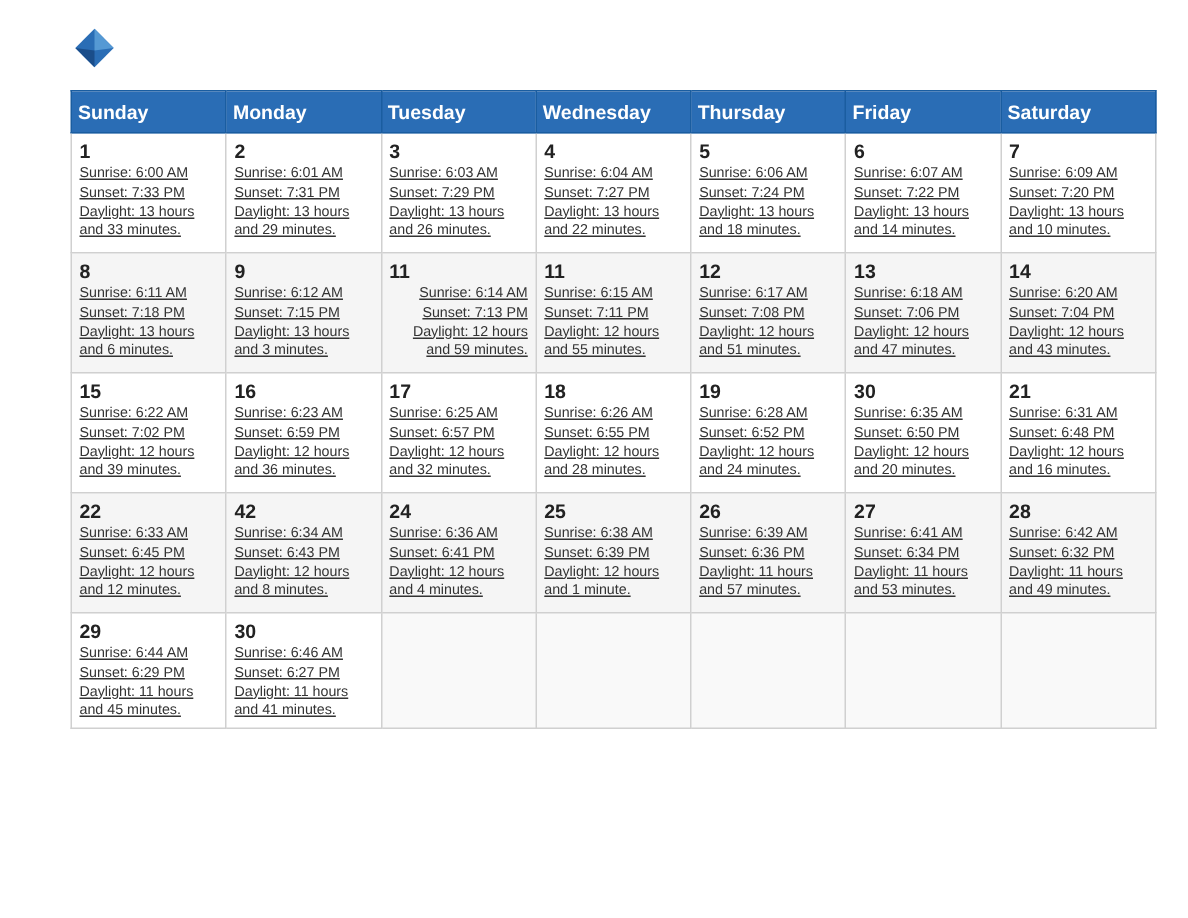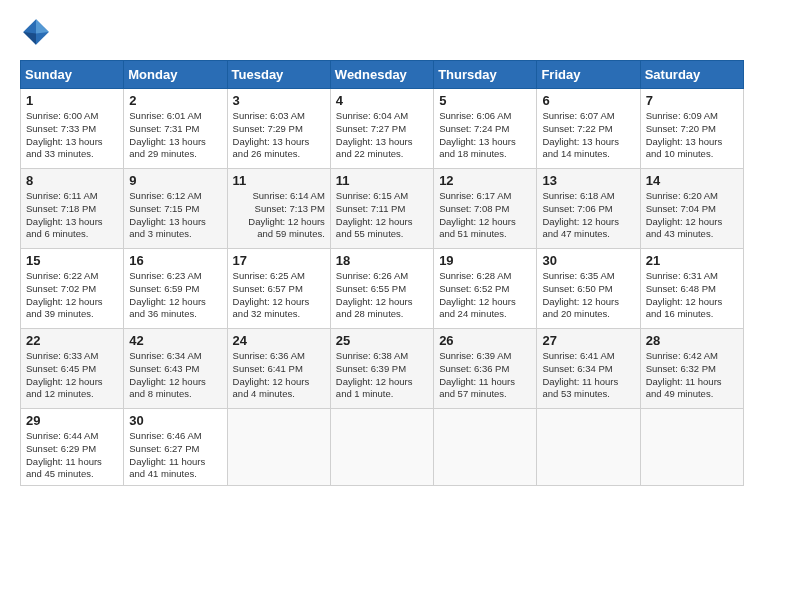--- a/index.html
+++ b/index.html
@@ -8,20 +8,21 @@
       background: #fff;
       width: 792px;
       height: 612px;
       overflow: hidden;
     }
     .page {
       width: 764px;
       min-height: 612px;
       background: #fff;
       padding: 16px 20px 10px 20px;
+      margin-left: 27px;
     }
     .header {
       display: flex;
       justify-content: space-between;
       align-items: flex-start;
       margin-bottom: 12px;
     }
     .logo {
       display: flex;
       align-items: center;
@@ -88,20 +89,21 @@
       font-size: 13px;
       font-weight: bold;
       color: #222;
       display: block;
       margin-bottom: 2px;
     }
     .day-info {
       font-size: 9.5px;
       line-height: 1.35;
       color: #333;
+      text-decoration: underline;
     }
     .empty-cell {
       background: #f9f9f9 !important;
     }
     td.last-row {
       height: 70px;
     }
   </style>
 </head>
 <body>

